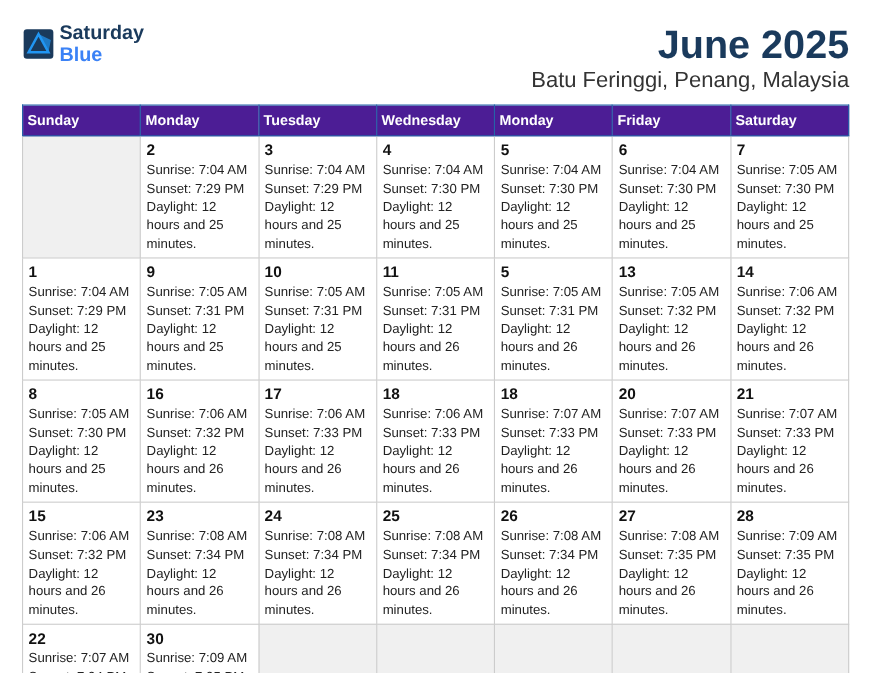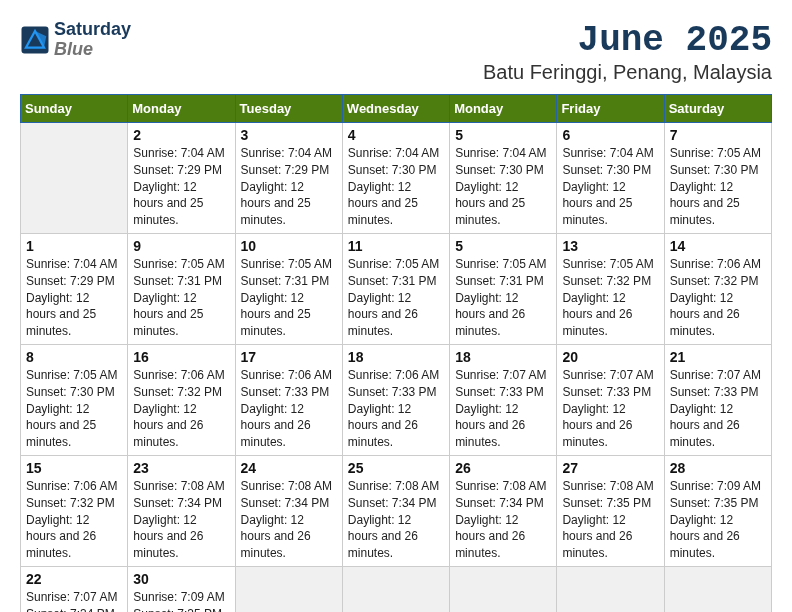--- a/index.html
+++ b/index.html
@@ -19,46 +19,45 @@
     .logo {
       display: flex;
       align-items: center;
     }
     .logo-text {
       font-size: 18px;
       font-weight: bold;
       color: #1a3a5c;
       line-height: 1.1;
     }
-    .logo-blue { color: #737373; font-style: italic; }
+    .logo-blue { color: #3b82f6; }
     .logo-icon {
       width: 30px;
       height: 30px;
       margin-right: 4px;
     }
     .title-area {
       text-align: right;
     }
     .month-title {
       font-size: 36px;
       font-weight: bold;
       color: #1a3a5c;
-      font-family: Liberation Mono, monospace;
     }
     .location-title {
       font-size: 20px;
       color: #333;
     }
     .calendar {
       width: 100%;
       border-collapse: collapse;
       font-size: 11px;
     }
     .calendar th {
-      background: #4d7c0f;
+      background: #4c1d95;
       color: #fff;
       padding: 6px 4px;
       text-align: left;
       font-size: 13px;
       font-weight: bold;
       border: 1px solid #2563a8;
     }
     .calendar td {
       border: 1px solid #ccc;
       vertical-align: top;

